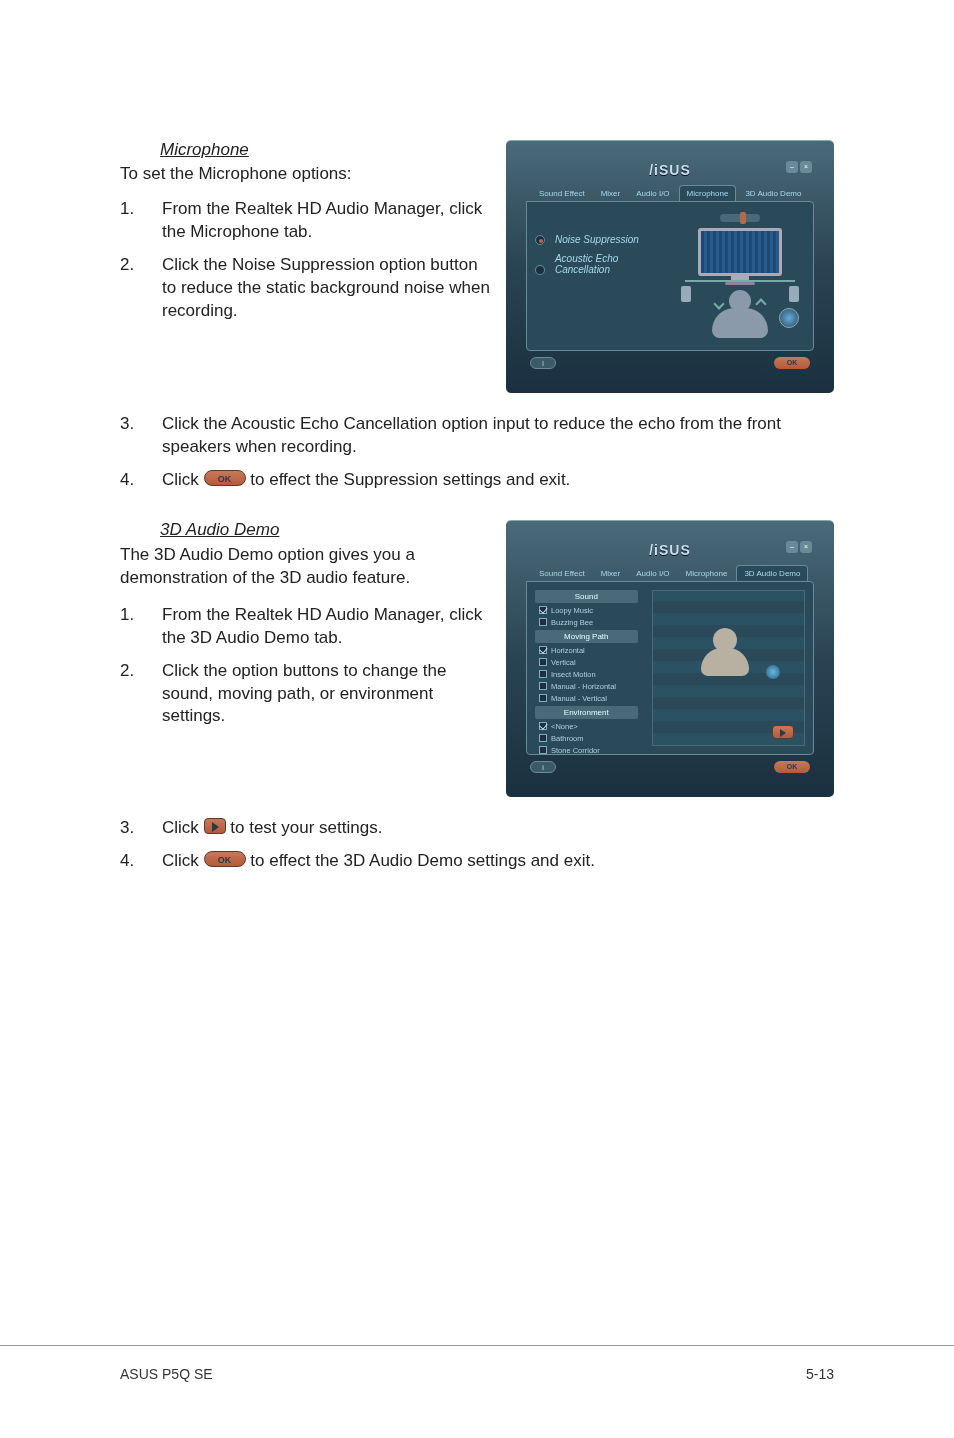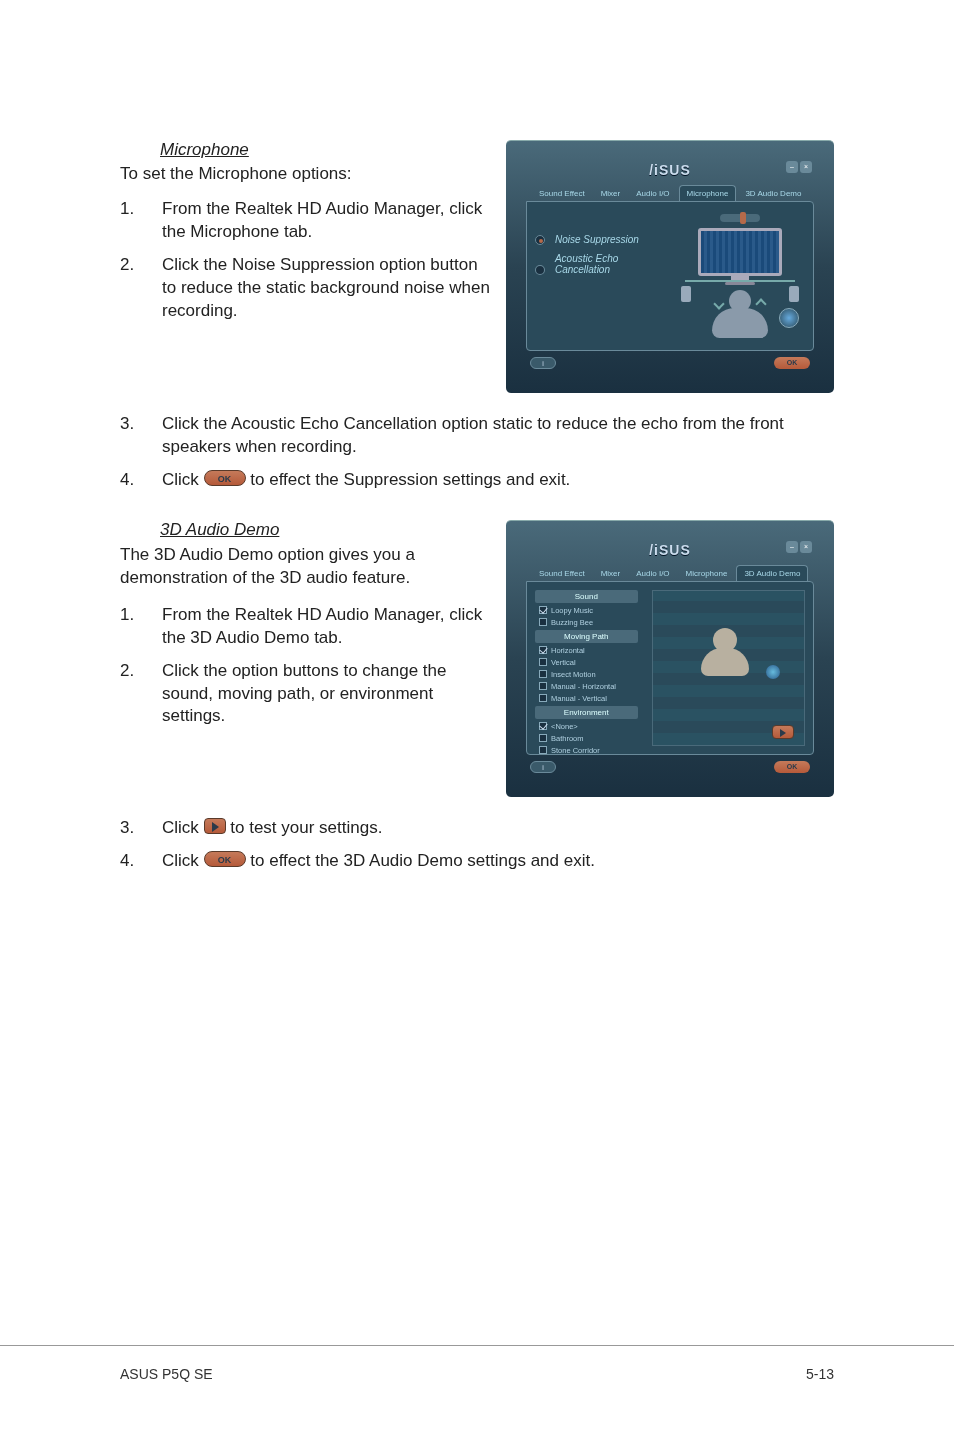--- a/index.html
+++ b/index.html
@@ -368,21 +368,21 @@
     </div>
 
     <div class="section-heading">Microphone</div>
     <div class="lead">To set the Microphone options:</div>
     <ol class="steps">
       <li>From the Realtek HD Audio Manager, click the Microphone tab.</li>
       <li>Click the Noise Suppression option button to reduce the static background noise when recording.</li>
     </ol>
   </div>
   <ol class="steps full" start="3" style="counter-reset: step 2;">
-    <li>Click the Acoustic Echo Cancellation option static to reduce the echo from the front speakers when recording.</li>
+    <li>Click the Acoustic Echo Cancellation option input to reduce the echo from the front speakers when recording.</li>
     <li>
       <span>Click </span><span class="okbtn">OK</span><span> to effect the Suppression settings and exit.</span>
     </li>
   </ol>
 
   <div class="section2 clearfix">
     <div class="float-panel">
       <div class="asus-panel">
         <div class="panel-top">
           <span class="asus-logo">/iSUS</span>

